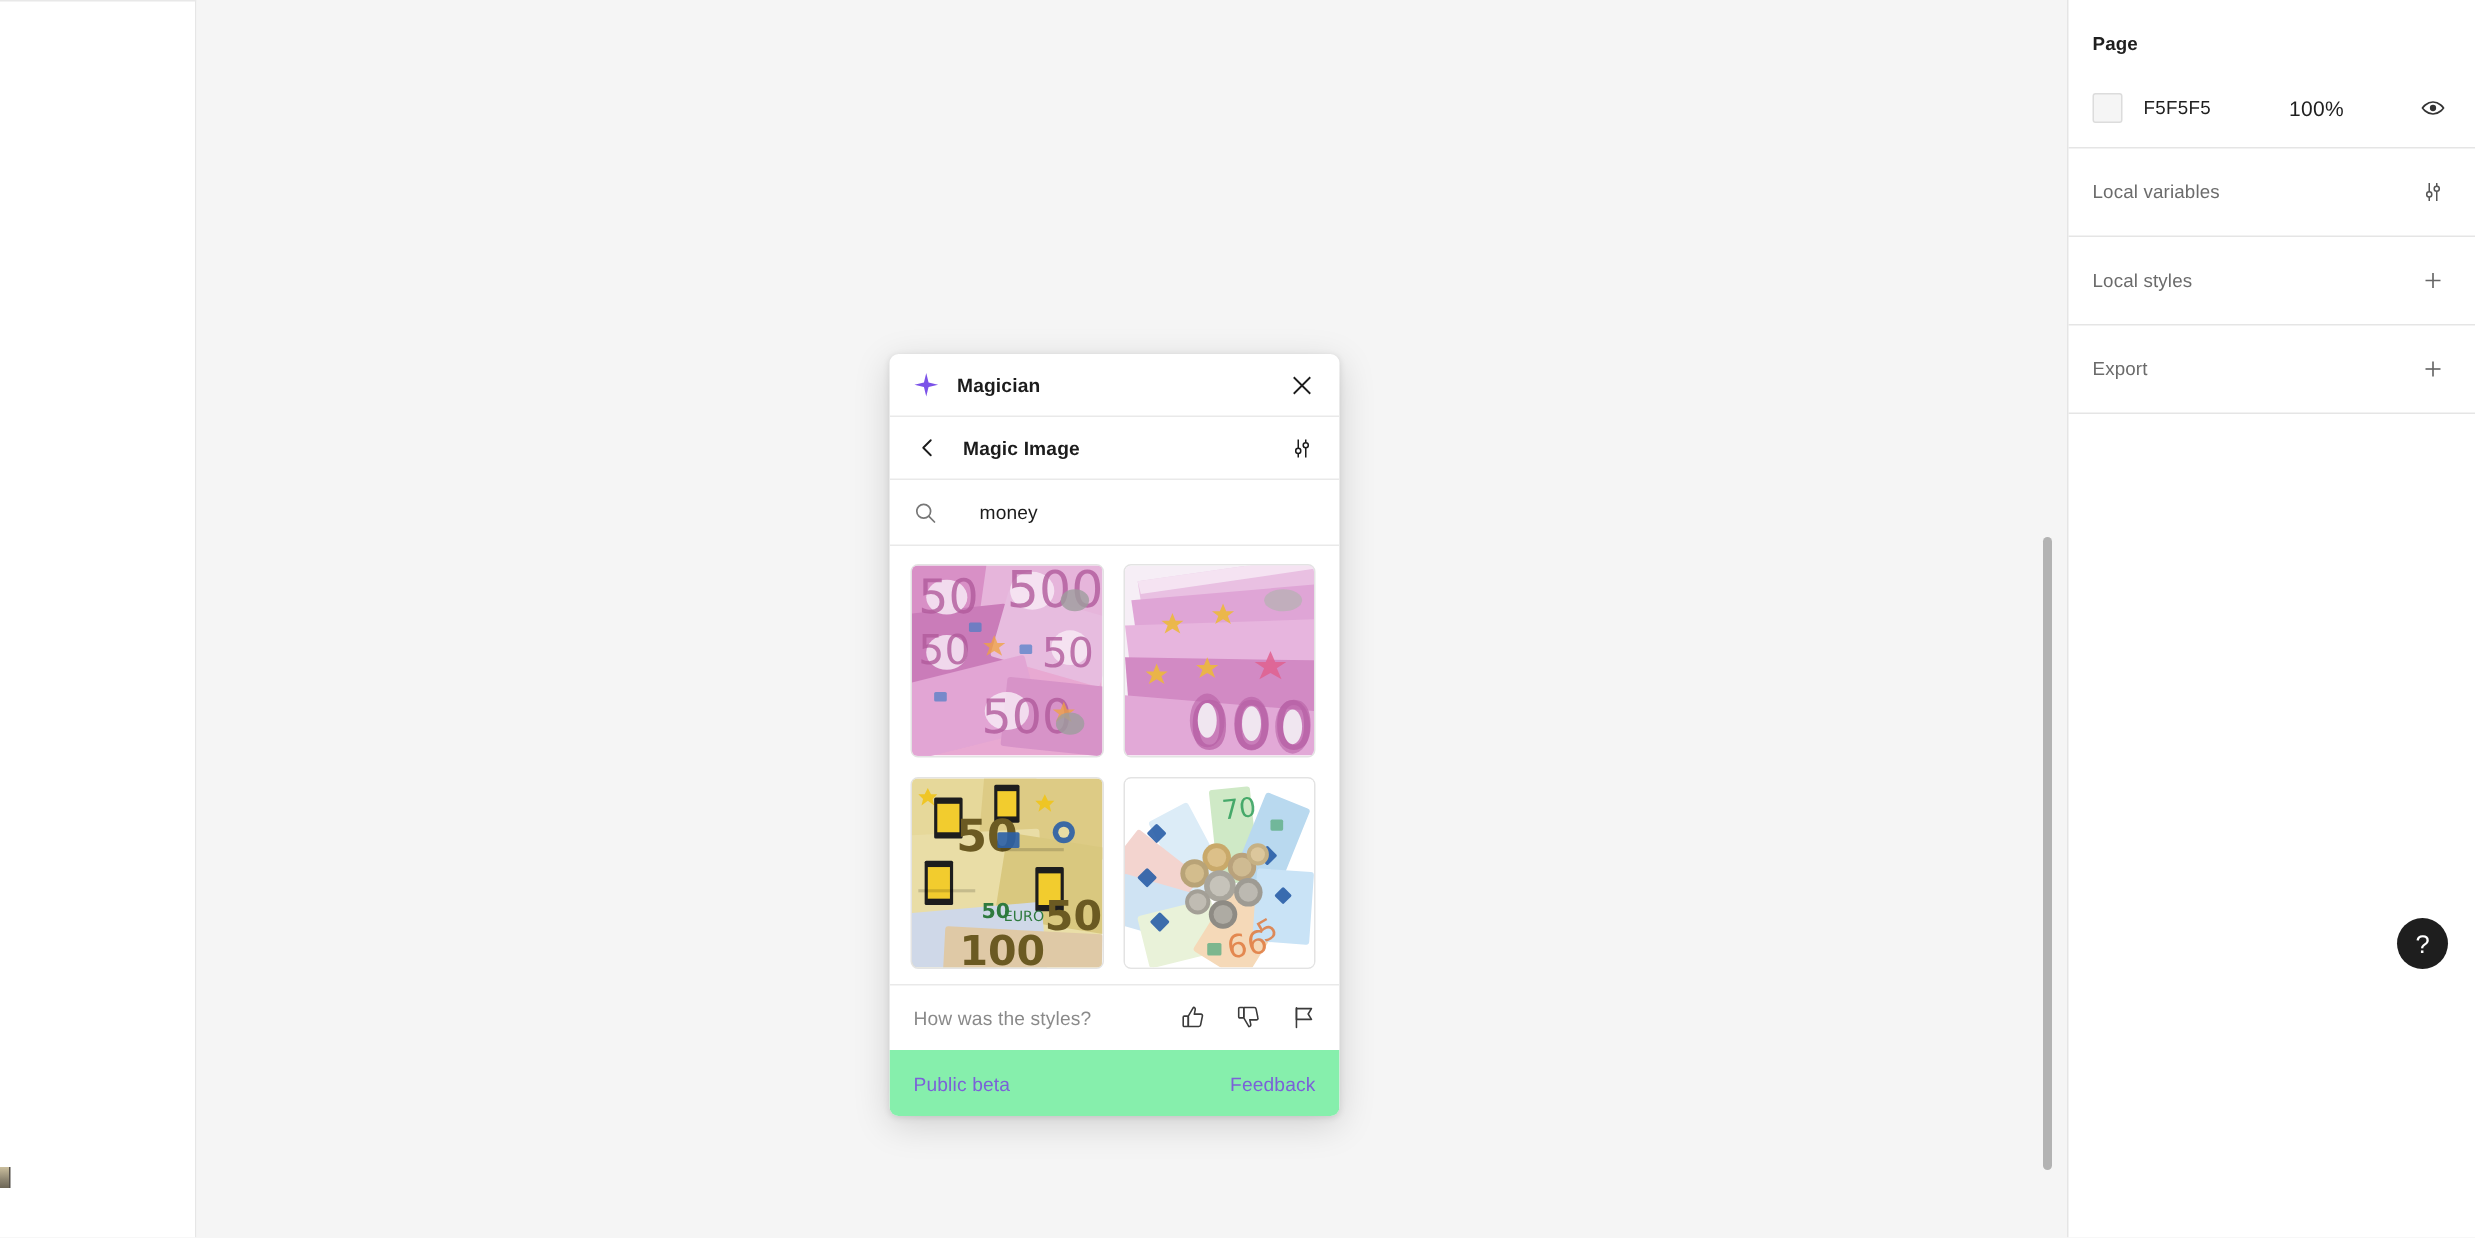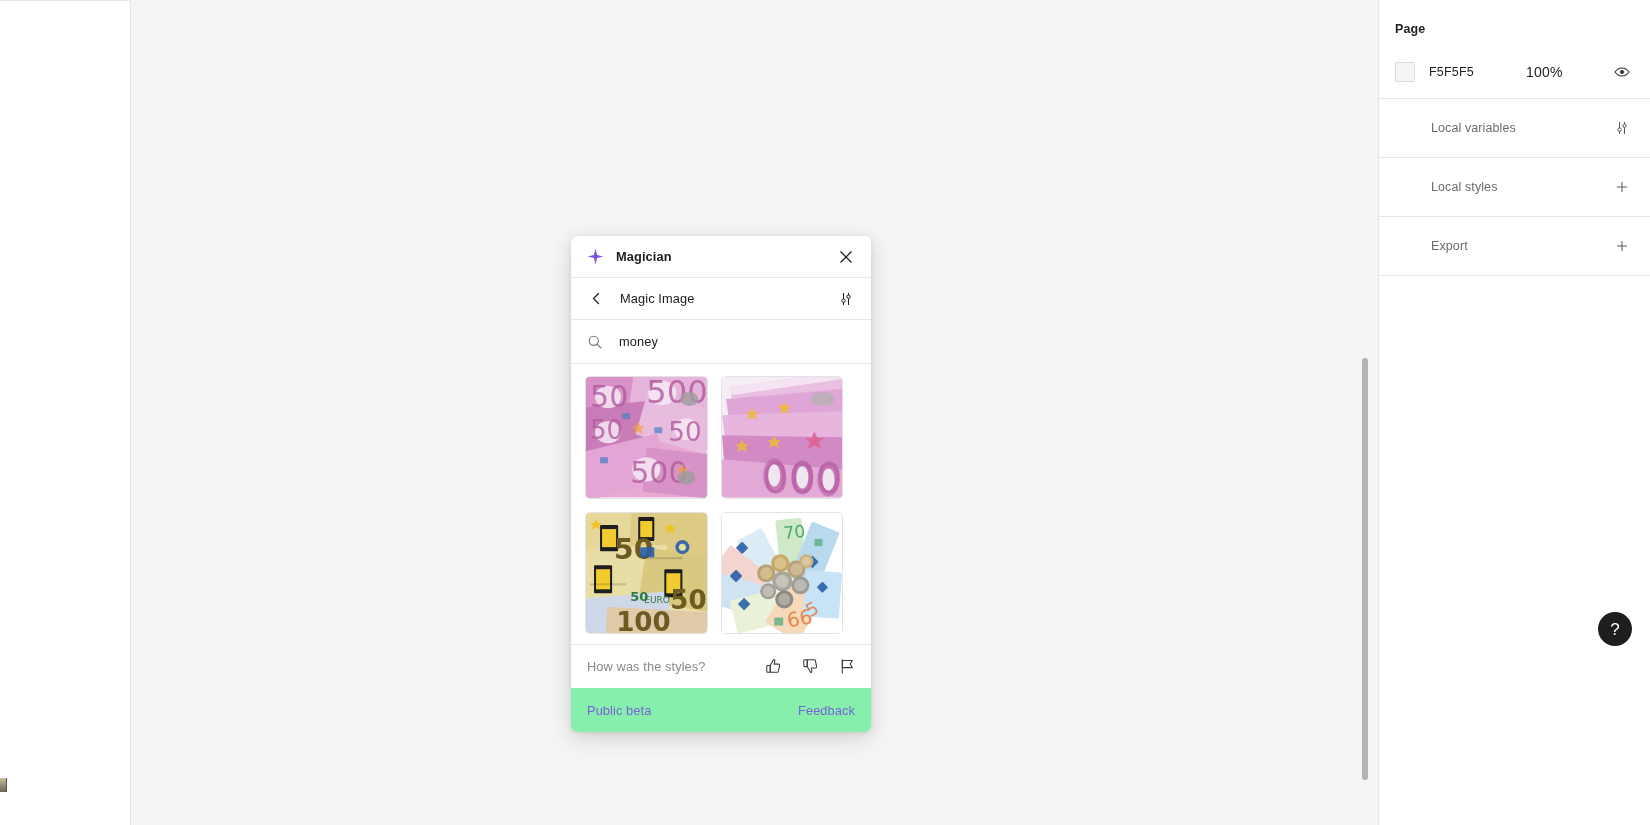--- a/index.html
+++ b/index.html
@@ -91,40 +91,40 @@
     color: #333;
   }
   .rp-list-row {
     height: 58px;
     display: flex; align-items: center;
   }
   .rp-list-label {
     font-size: 12.5px; color: #8c8c8c;
     letter-spacing: .1px;
   }
-  .rp-list-label.strong { color: #6b6b6b; margin-left: 36px; }
+  .rp-list-label.strong { color: #6b6b6b; }
 
   
   .help-button {
     position: absolute; right: 18px; bottom: 16px;
     width: 34px; height: 34px;
     border-radius: 50%;
     background: #1e1e1e;
     color: #ffffff;
     display: flex; align-items: center; justify-content: center;
     font-size: 17px;
     line-height: 1;
     cursor: pointer;
     z-index: 30;
   }
 
   
   .modal {
     position: absolute;
-    left: 571px; top: 236px;
+    left: 593px; top: 236px;
     width: 300px;
     background: #ffffff;
     border-radius: 6px;
     box-shadow: 0 6px 24px rgba(0,0,0,.15), 0 1px 4px rgba(0,0,0,.10);
     overflow: hidden;
     z-index: 20;
   }
   .modal-header {
     height: 42px;
     display: flex; align-items: center;
@@ -148,51 +148,51 @@
     display: flex; align-items: center;
     padding: 0 13px 0 16px;
     border-bottom: 1px solid #e9e9e9;
   }
   .back-chevron {
     width: 18px; height: 18px;
     display: flex; align-items: center; justify-content: center;
     cursor: pointer; color: #1c1c1c; flex: 0 0 auto;
   }
   .subbar-title {
-    font-size: 12.8px; font-weight: normal; color: #1c1c1c;
+    font-size: 12.8px; font-weight: bold; color: #1c1c1c;
     margin-left: 15px; letter-spacing: .1px;
   }
   .settings-icon {
     margin-left: auto;
     width: 24px; height: 24px;
     display: flex; align-items: center; justify-content: center;
     cursor: pointer; color: #1c1c1c;
   }
 
   .search-row {
     height: 44px;
     display: flex; align-items: center;
     padding: 0 16px;
     border-bottom: 1px solid #e9e9e9;
   }
   .search-icon {
     width: 16px; height: 16px; flex: 0 0 auto; color: #777;
   }
   .search-value {
     font-size: 12.8px; color: #1c1c1c;
-    margin-left: 16px;
+    margin-left: 28px;
     letter-spacing: .1px;
     border: none; outline: none;
     background: transparent;
     width: 100%;
     font-family: "Liberation Sans", sans-serif;
   }
 
   .image-grid {
-    padding: 12px 28px 10px 14px;
+    padding: 12px 16px 10px 14px;
     display: grid;
     grid-template-columns: 1fr 1fr;
     gap: 13px;
   }
   .thumb {
     position: relative;
     width: 100%;
     aspect-ratio: 1 / 1;
     border-radius: 5px;
     overflow: hidden;

